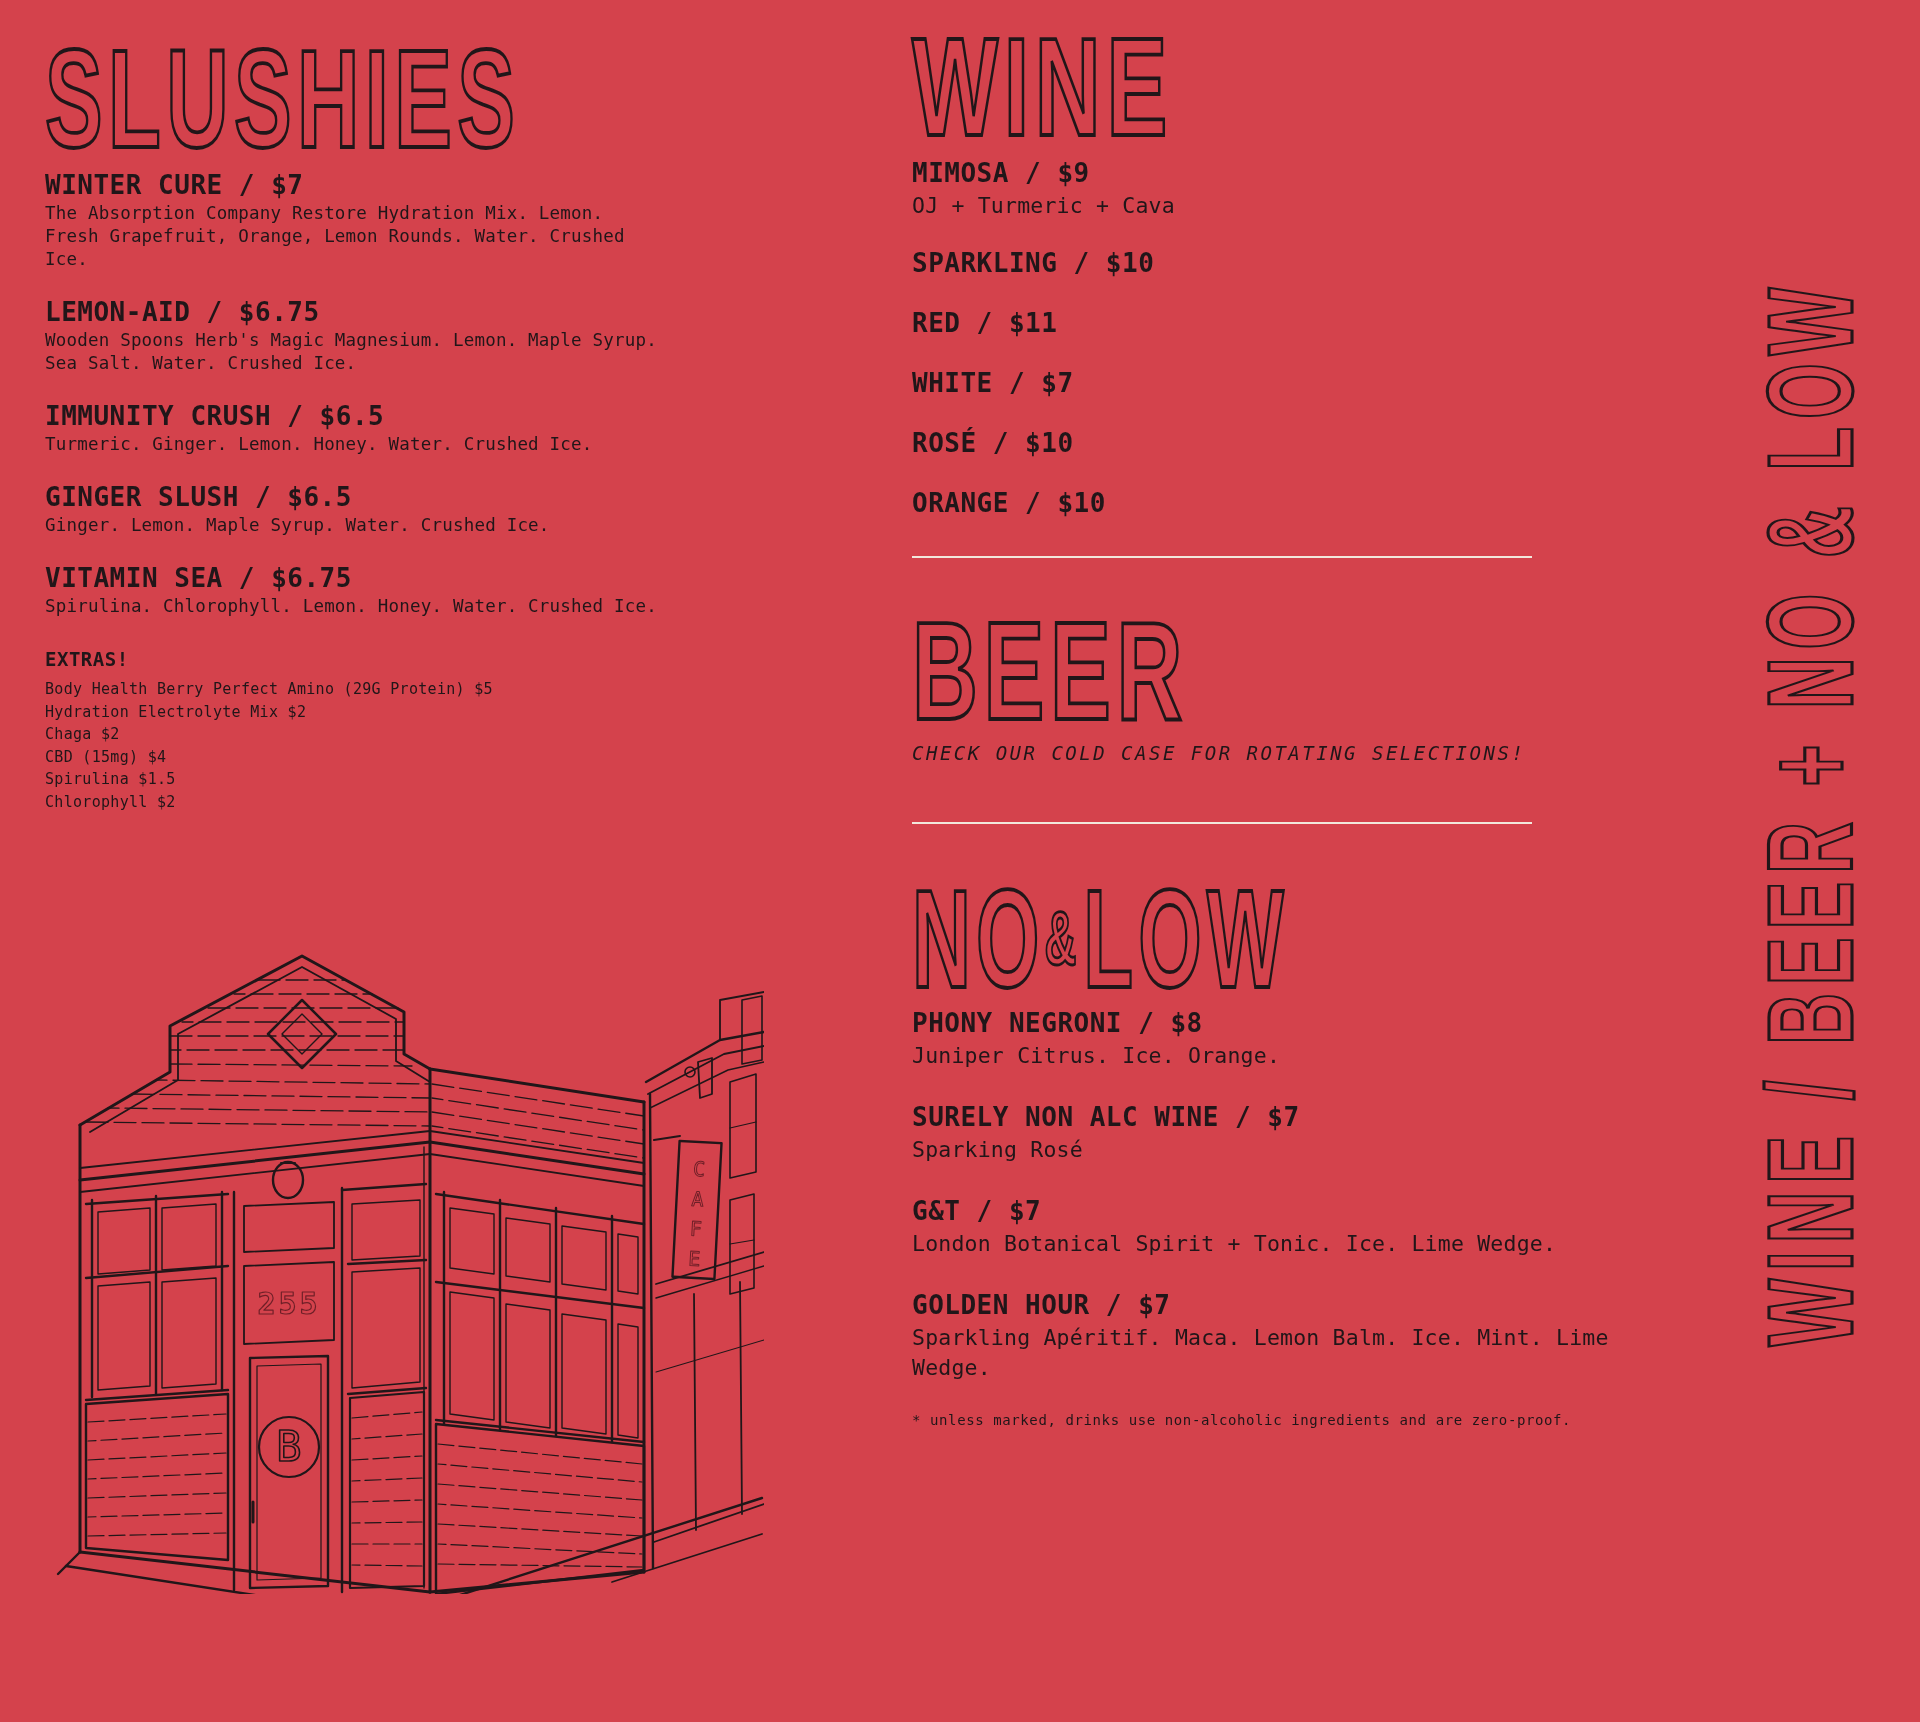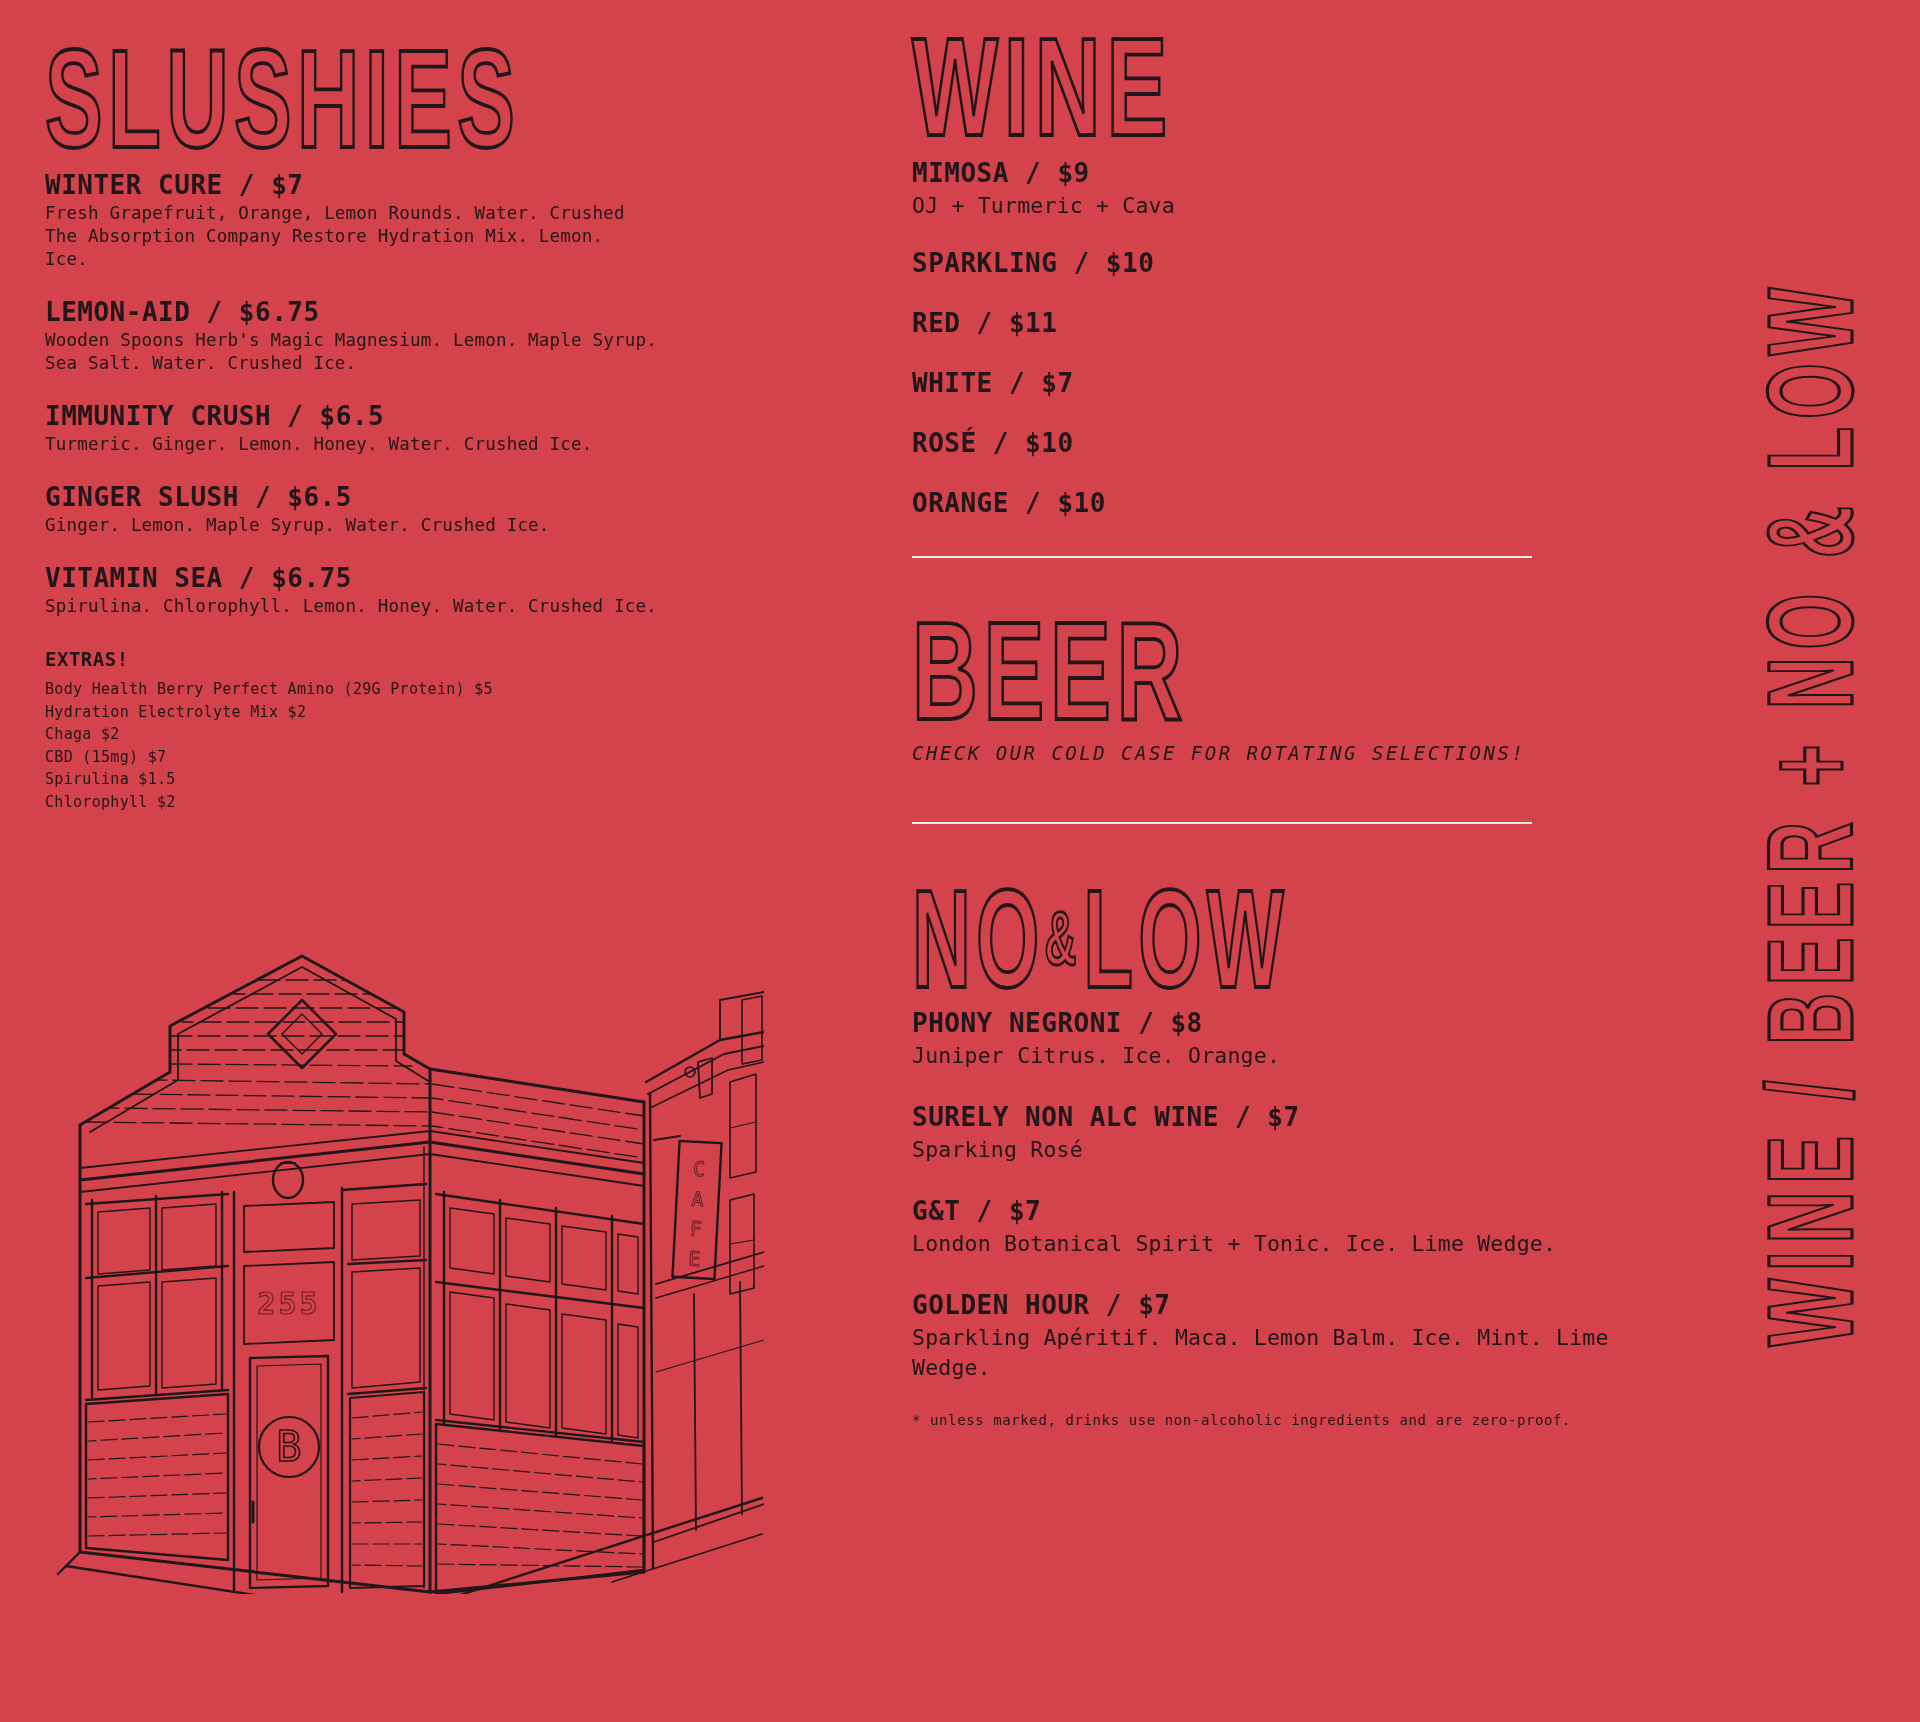--- a/index.html
+++ b/index.html
@@ -57,22 +57,22 @@
 </head>
 <body>
 
 <div class="col-left">
   <div class="h-block">
     <span class="display scale-slushies">SLUSHIES</span>
   </div>
 
   <div class="item">
     <div class="item-title">WINTER CURE / $7</div>
+    <div class="item-desc">The Absorption Company Restore Hydration Mix. Lemon.</div>
     <div class="item-desc">Fresh Grapefruit, Orange, Lemon Rounds. Water. Crushed</div>
-    <div class="item-desc">The Absorption Company Restore Hydration Mix. Lemon.</div>
     <div class="item-desc">Ice.</div>
   </div>
 
   <div class="item">
     <div class="item-title">LEMON-AID / $6.75</div>
     <div class="item-desc">Wooden Spoons Herb's Magic Magnesium. Lemon. Maple Syrup.</div>
     <div class="item-desc">Sea Salt. Water. Crushed Ice.</div>
   </div>
 
   <div class="item">
@@ -88,21 +88,21 @@
   <div class="item">
     <div class="item-title">VITAMIN SEA / $6.75</div>
     <div class="item-desc">Spirulina. Chlorophyll. Lemon. Honey. Water. Crushed Ice.</div>
   </div>
 
   <div class="extras">
     <div class="extras-title">EXTRAS!</div>
     <div class="extras-line">Body Health Berry Perfect Amino (29G Protein) $5</div>
     <div class="extras-line">Hydration Electrolyte Mix $2</div>
     <div class="extras-line">Chaga $2</div>
-    <div class="extras-line">CBD (15mg) $7</div>
+    <div class="extras-line">CBD (15mg) $4</div>
     <div class="extras-line">Spirulina $1.5</div>
     <div class="extras-line">Chlorophyll $2</div>
   </div>
 </div>
 
 <div class="col-right">
   <div class="h-block">
     <span class="display scale-wine">WINE</span>
   </div>
 

